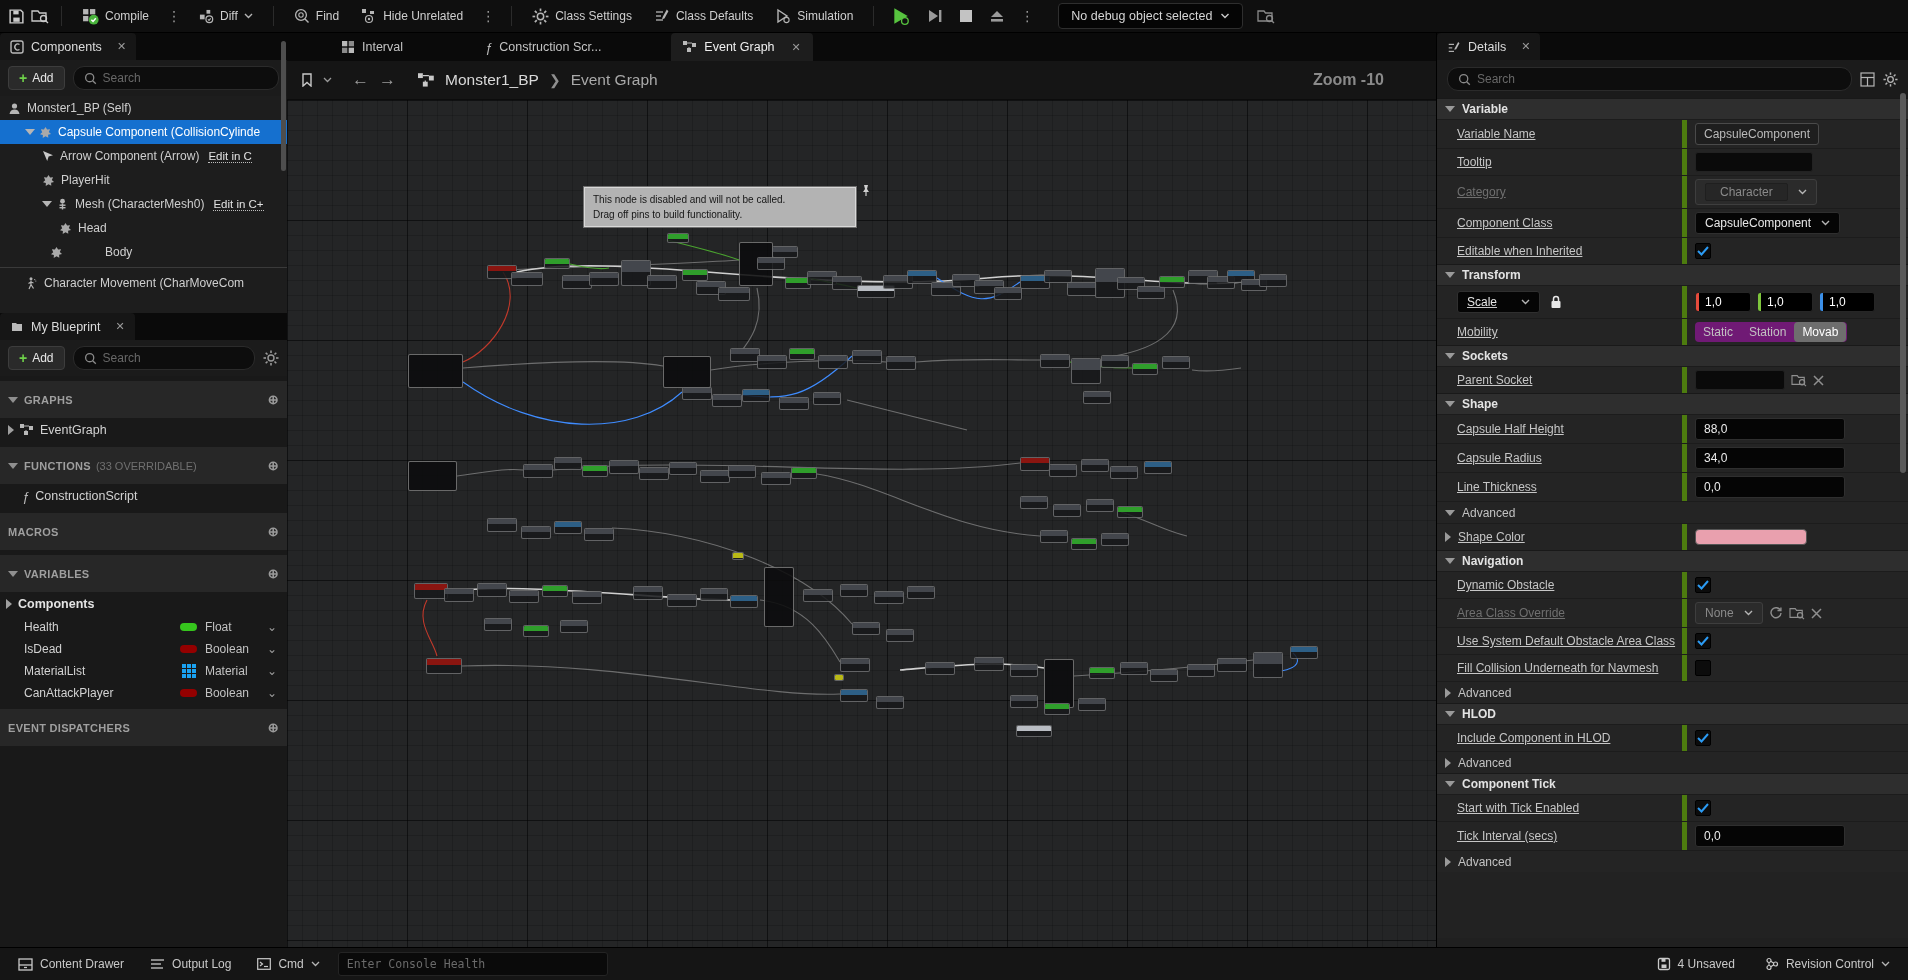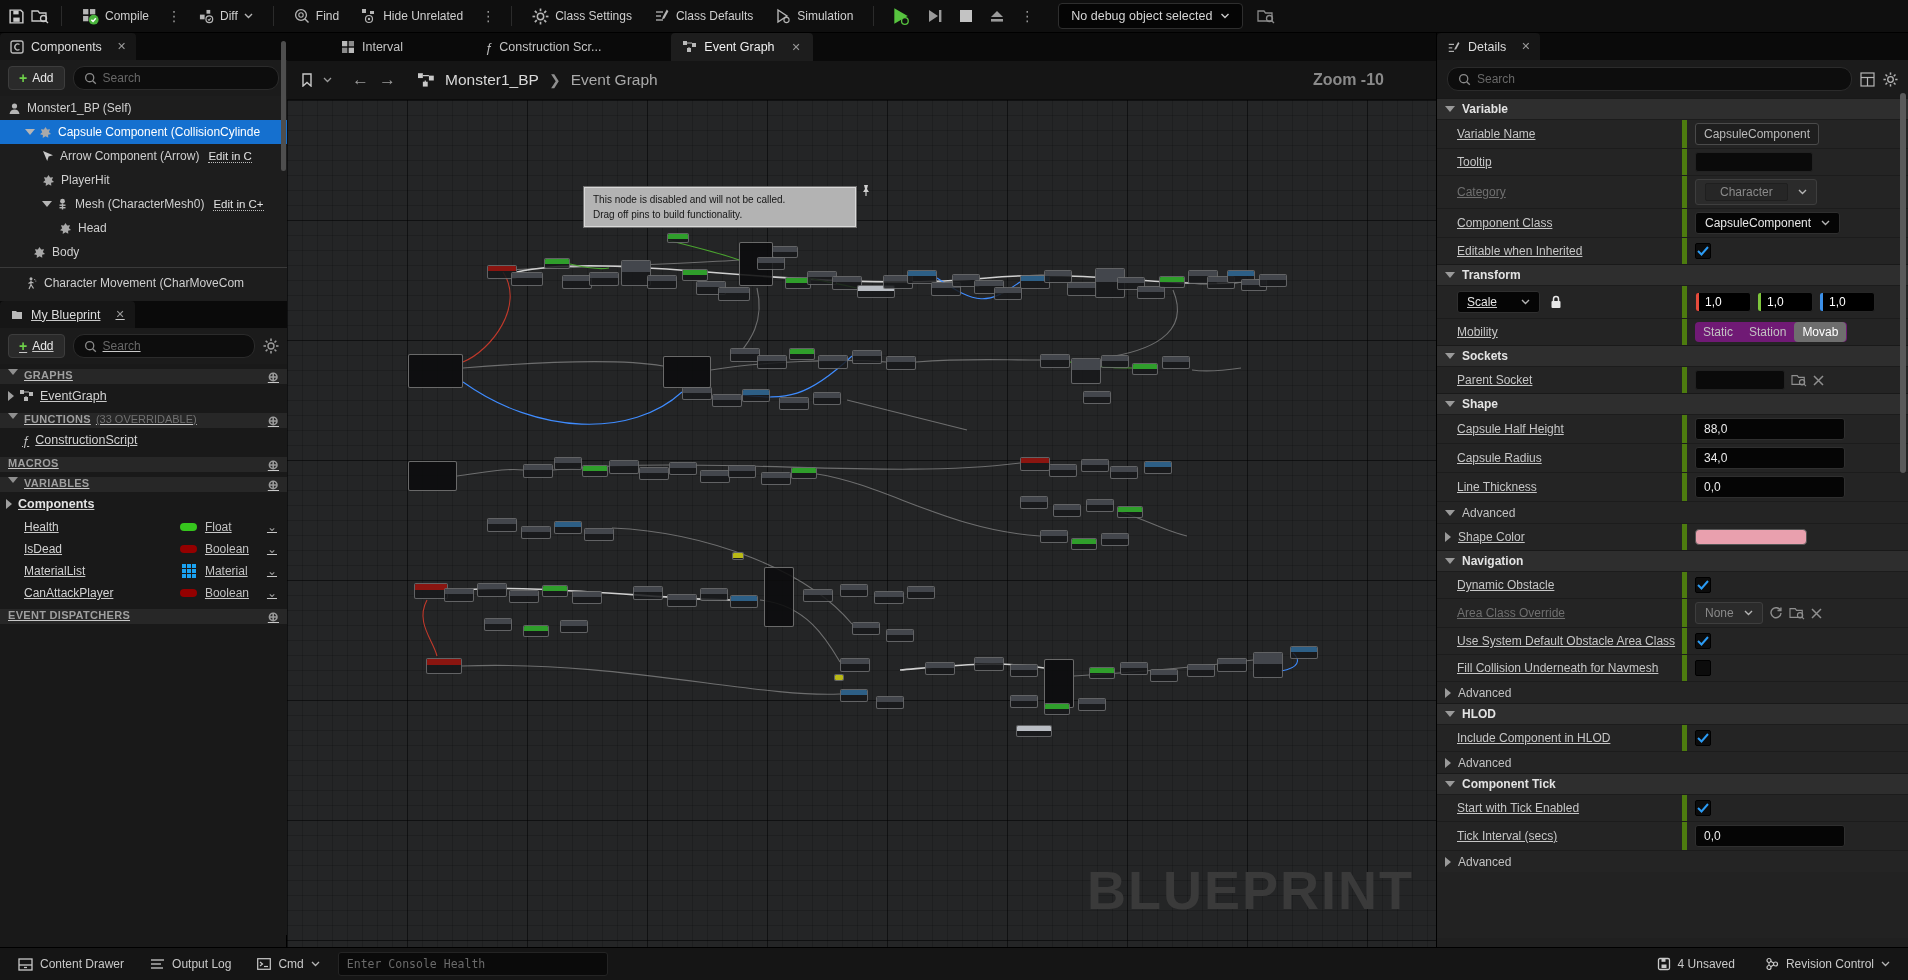--- a/index.html
+++ b/index.html
@@ -31,22 +31,22 @@
   .comp-tree{position:relative;background:#1d1d1d;height:217px;overflow:hidden;}
   .trow{display:flex;align-items:center;height:24px;white-space:nowrap;overflow:hidden;color:#cfcfcf;position:relative;}
   .trow.sel{background:#1570cf;color:#fff;}
   .trow .tri{width:0;height:0;border-left:5px solid transparent;border-right:5px solid transparent;border-top:6px solid #b5b5b5;margin-right:4px;flex:0 0 auto;}
   .trow .suffix{margin-left:9px;color:#e2e2e2;border-bottom:1px dotted #bdbdbd;font-size:11.5px;}
   .trow .ticon{margin-right:6px;flex:0 0 auto;display:inline-flex;}
   .tree-sep{border-top:1px solid #3a3a3a;margin:3px 0 3px 0;}
   .vscroll{position:absolute;right:1px;top:4px;width:5px;border-radius:3px;background:#4e4e4e;}
 
   
-  .mybp-panel{position:absolute;left:0;top:268px;width:287px;height:634px;background:#191919;text-decoration:underline;}
-  .mb-sec{display:flex;height:15px;background:#272727;padding:0 8px;color:#9f9f9f;font-weight:bold;font-size:11px;letter-spacing:.3px;margin-top:5px;}
+  .mybp-panel{position:absolute;left:0;top:280px;width:287px;height:634px;background:#191919;}
+  .mb-sec{display:flex;align-items:center;height:37px;background:#272727;padding:0 8px;color:#9f9f9f;font-weight:bold;font-size:11px;letter-spacing:.3px;margin-top:5px;}
   .mb-sec .tri{width:0;height:0;border-left:5px solid transparent;border-right:5px solid transparent;border-top:6px solid #8f8f8f;margin-right:6px;}
   .mb-sec .note{font-weight:normal;color:#707070;margin-left:5px;letter-spacing:0;}
   .mb-sec .plus-circ{margin-left:auto;color:#9a9a9a;font-size:13px;}
   .mb-row{display:flex;align-items:center;height:24px;padding:0 8px 0 6px;color:#d2d2d2;font-size:12.5px;}
   .mb-row .tri-r{width:0;height:0;border-top:5px solid transparent;border-bottom:5px solid transparent;border-left:6px solid #9f9f9f;margin-right:6px;}
   .var-row{display:flex;align-items:center;height:22px;padding:0 10px 0 24px;color:#d2d2d2;}
   .var-name{flex:1;}
   .var-pill{width:17px;height:8px;border-radius:4px;margin-right:8px;}
   .var-grid{width:14px;height:14px;margin-right:9px;display:grid;grid-template-columns:repeat(3,4px);grid-template-rows:repeat(3,4px);gap:1px;}
   .var-grid i{background:#1aa2f1;}
@@ -342,21 +342,21 @@
             <span class="suffix">Edit in C+</span>
           </div>
           <div class="trow" style="padding-left: 59px;">
             <span class="ticon">
               <svg width="13" height="13" viewBox="0 0 13 13">
                 <path d="M6.5 1l1.6 2.6 3-.4-1.3 2.7 2.2 2-2.9.8.2 3-2.8-1.4L3.7 12l.2-3-2.9-.8 2.2-2L1.9 3.2l3 .4z" fill="#a9a9a9"></path>
               </svg>
             </span>
             <span>Head</span>
           </div>
-          <div class="trow" style="padding-left: 33px;">
+          <div class="trow" style="padding-left: 50px; gap: 36px;">
             <span class="ticon">
               <svg width="13" height="13" viewBox="0 0 13 13">
                 <path d="M6.5 1l1.6 2.6 3-.4-1.3 2.7 2.2 2-2.9.8.2 3-2.8-1.4L3.7 12l.2-3-2.9-.8 2.2-2L1.9 3.2l3 .4z" fill="#a9a9a9"></path>
               </svg>
             </span>
             <span>Body</span>
           </div>
           <div class="tree-sep"></div>
           <div class="trow" style="padding-left: 25px;">
             <span class="ticon">
@@ -549,21 +549,20 @@
             <rect x="4" y="7" width="4" height="4" fill="#c9c9c9"></rect>
             <path d="M4 2h5M6 6v2" stroke="#c9c9c9" fill="none"></path>
           </svg>
         </span>
       <span class="crumb-root">Monster1_BP</span>
       <span class="crumb-sep">❯</span>
       <span class="crumb-leaf">Event Graph</span>
       <span class="zoomlabel">Zoom -10</span>
     </div>
     <div class="canvas" id="canvas">
-      <div class="watermark">BLUEPRINT</div>
       <svg id="wiresvg" width="1149" height="847">
           <path d="M230,172 C330,150 520,195 700,178" fill="none" stroke="rgba(238,238,238,.85)" stroke-width="1.6"></path>
           <path d="M700,178 C800,168 900,192 972,180" fill="none" stroke="rgba(238,238,238,.85)" stroke-width="1.6"></path>
           <path d="M214,170 C260,168 380,165 452,160" fill="none" stroke="rgba(200,200,200,.45)" stroke-width="1.1"></path>
           <path d="M176,268 C250,262 330,258 376,266" fill="none" stroke="rgba(200,200,200,.45)" stroke-width="1.1"></path>
           <path d="M176,282 C250,335 345,338 395,292" fill="none" stroke="#3f8cff" stroke-width="1.1"></path>
           <path d="M424,270 C470,262 560,258 599,262" fill="none" stroke="rgba(200,200,200,.45)" stroke-width="1.1"></path>
           <path d="M455,295 C500,300 520,298 565,256" fill="none" stroke="#3f8cff" stroke-width="1.1"></path>
           <path d="M629,262 C680,258 710,260 753,260" fill="none" stroke="rgba(200,200,200,.45)" stroke-width="1.1"></path>
           <path d="M783,262 C810,268 830,268 845,268" fill="none" stroke="#4aa32f" stroke-width="1.1"></path>

